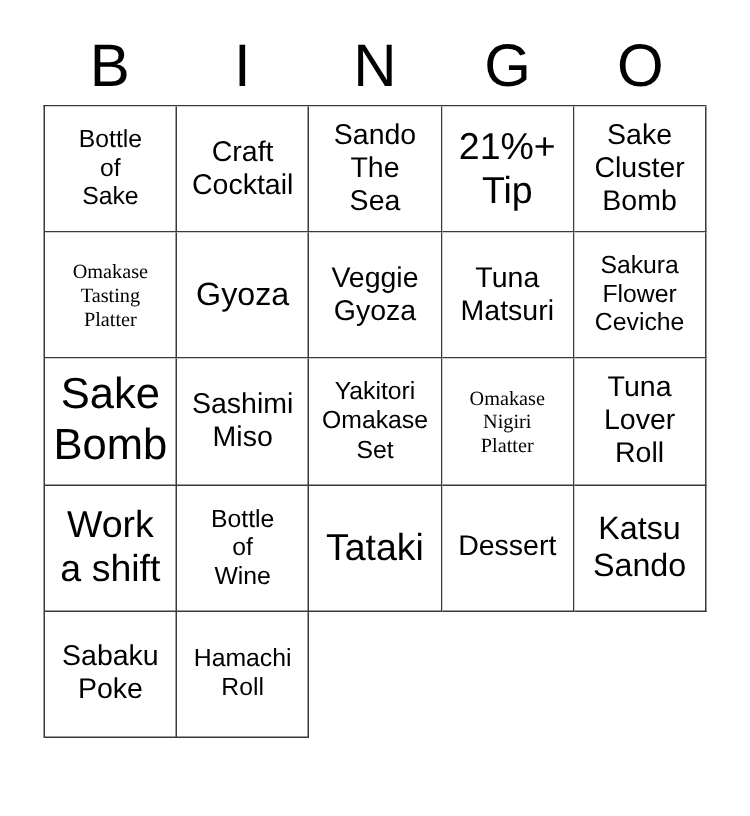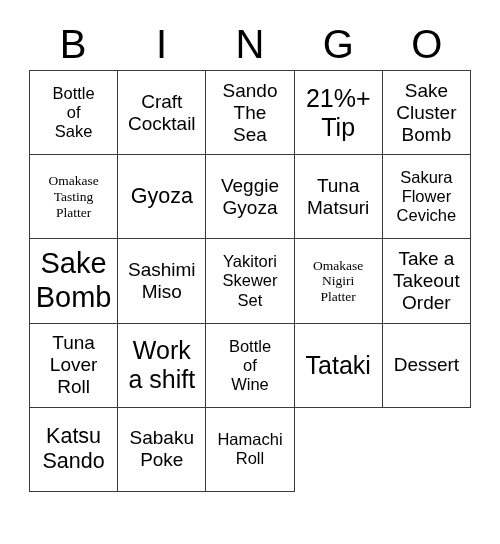--- a/index.html
+++ b/index.html
@@ -154,34 +154,29 @@
       <div class="bingo-cell">
         <span class="cell-text fs-xxl">Sake
 Bomb</span>
       </div>
       <div class="bingo-cell">
         <span class="cell-text fs-md">Sashimi
 Miso</span>
       </div>
       <div class="bingo-cell">
         <span class="cell-text fs-sm">Yakitori
-Skewer
+Omakase
 Set</span>
       </div>
       <div class="bingo-cell">
         <span class="cell-text fs-xs">Omakase
 Nigiri
 Platter</span>
       </div>
       <div class="bingo-cell">
-        <span class="cell-text fs-md">Take a
-Takeout
-Order</span>
-      </div>
-      <div class="bingo-cell">
         <span class="cell-text fs-md">Tuna
 Lover
 Roll</span>
       </div>
       <div class="bingo-cell">
         <span class="cell-text fs-xl">Work
 a shift</span>
       </div>
       <div class="bingo-cell">
         <span class="cell-text fs-sm">Bottle

